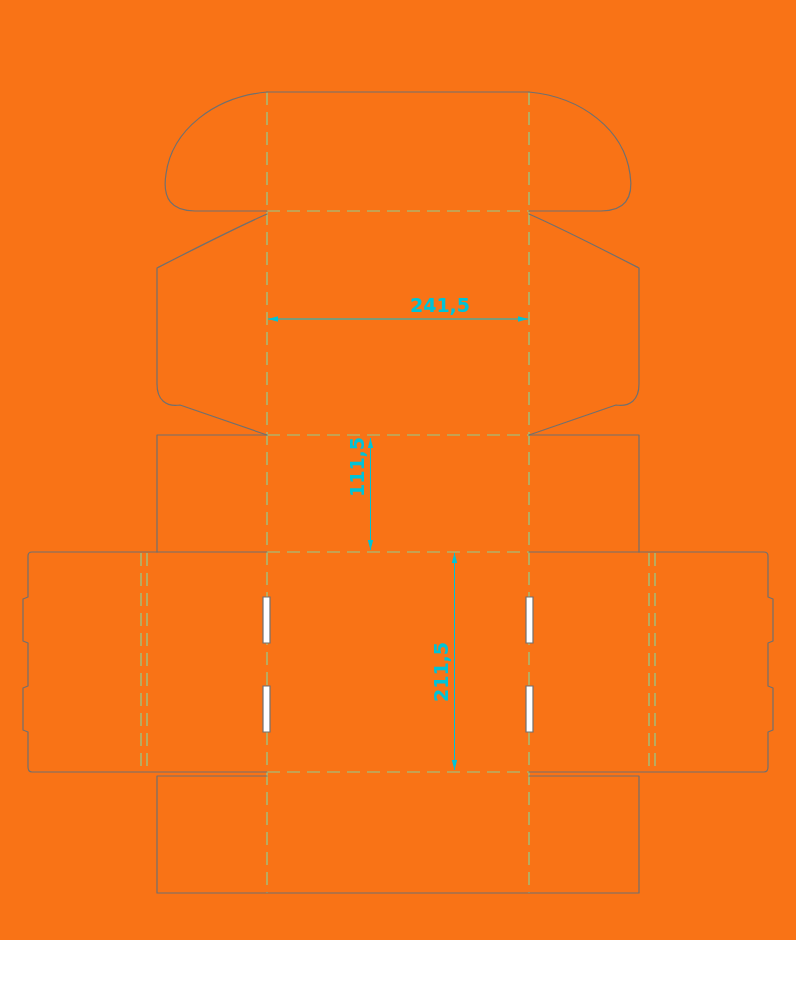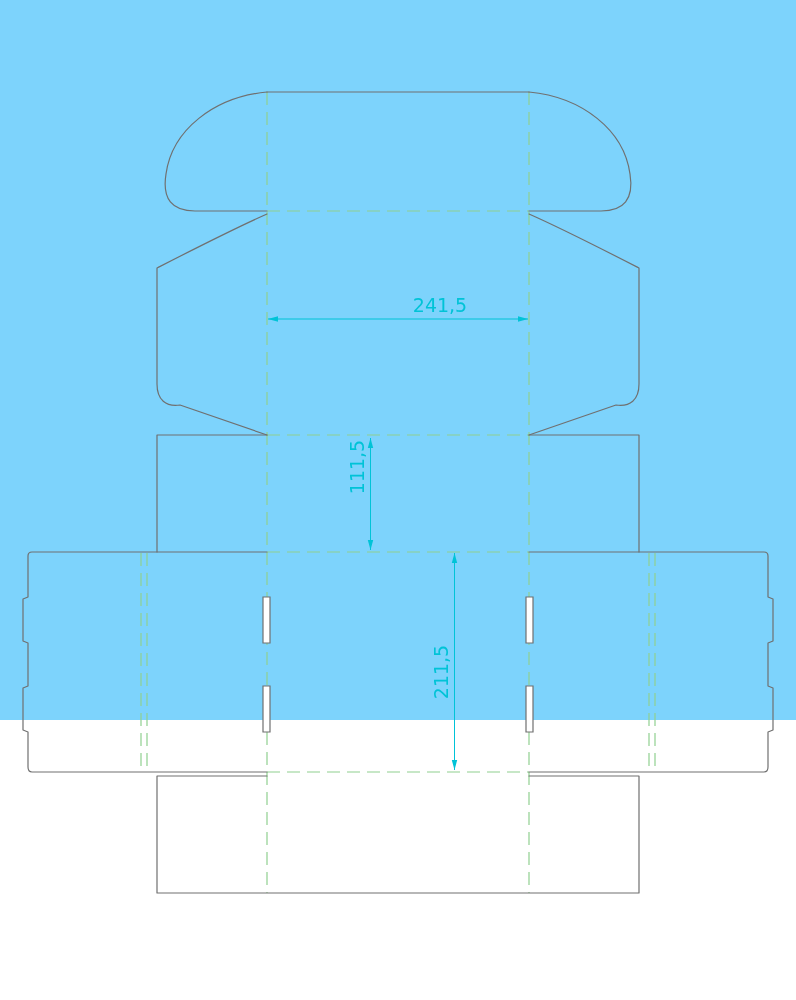--- a/index.html
+++ b/index.html
@@ -7,22 +7,23 @@
     padding: 0;
     background: #ffffff;
     width: 796px;
     height: 1000px;
     overflow: hidden;
     font-family: "DejaVu Sans", "Liberation Sans", sans-serif;
   }
   .dieline-page {
     position: relative;
     width: 796px;
-    height: 720px;
-    background: #7dd3fc;
+    height: 940px;
+    background: #f97316;
+    font-weight: bold;
   }
   svg { display: block; }
   svg text {
     font-family: "DejaVu Sans", "Liberation Sans", sans-serif;
     font-size: 19px;
   }
   .cut   { fill: none; stroke-width: 1.2; stroke-linejoin: round; stroke-linecap: round; }
   .slot  { fill: #ffffff; stroke-width: 1.2; }
   .fold  { fill: none; stroke-width: 1.2; stroke-dasharray: 13 7; stroke-linecap: butt; }
   .dline { fill: none; stroke-width: 1; }

